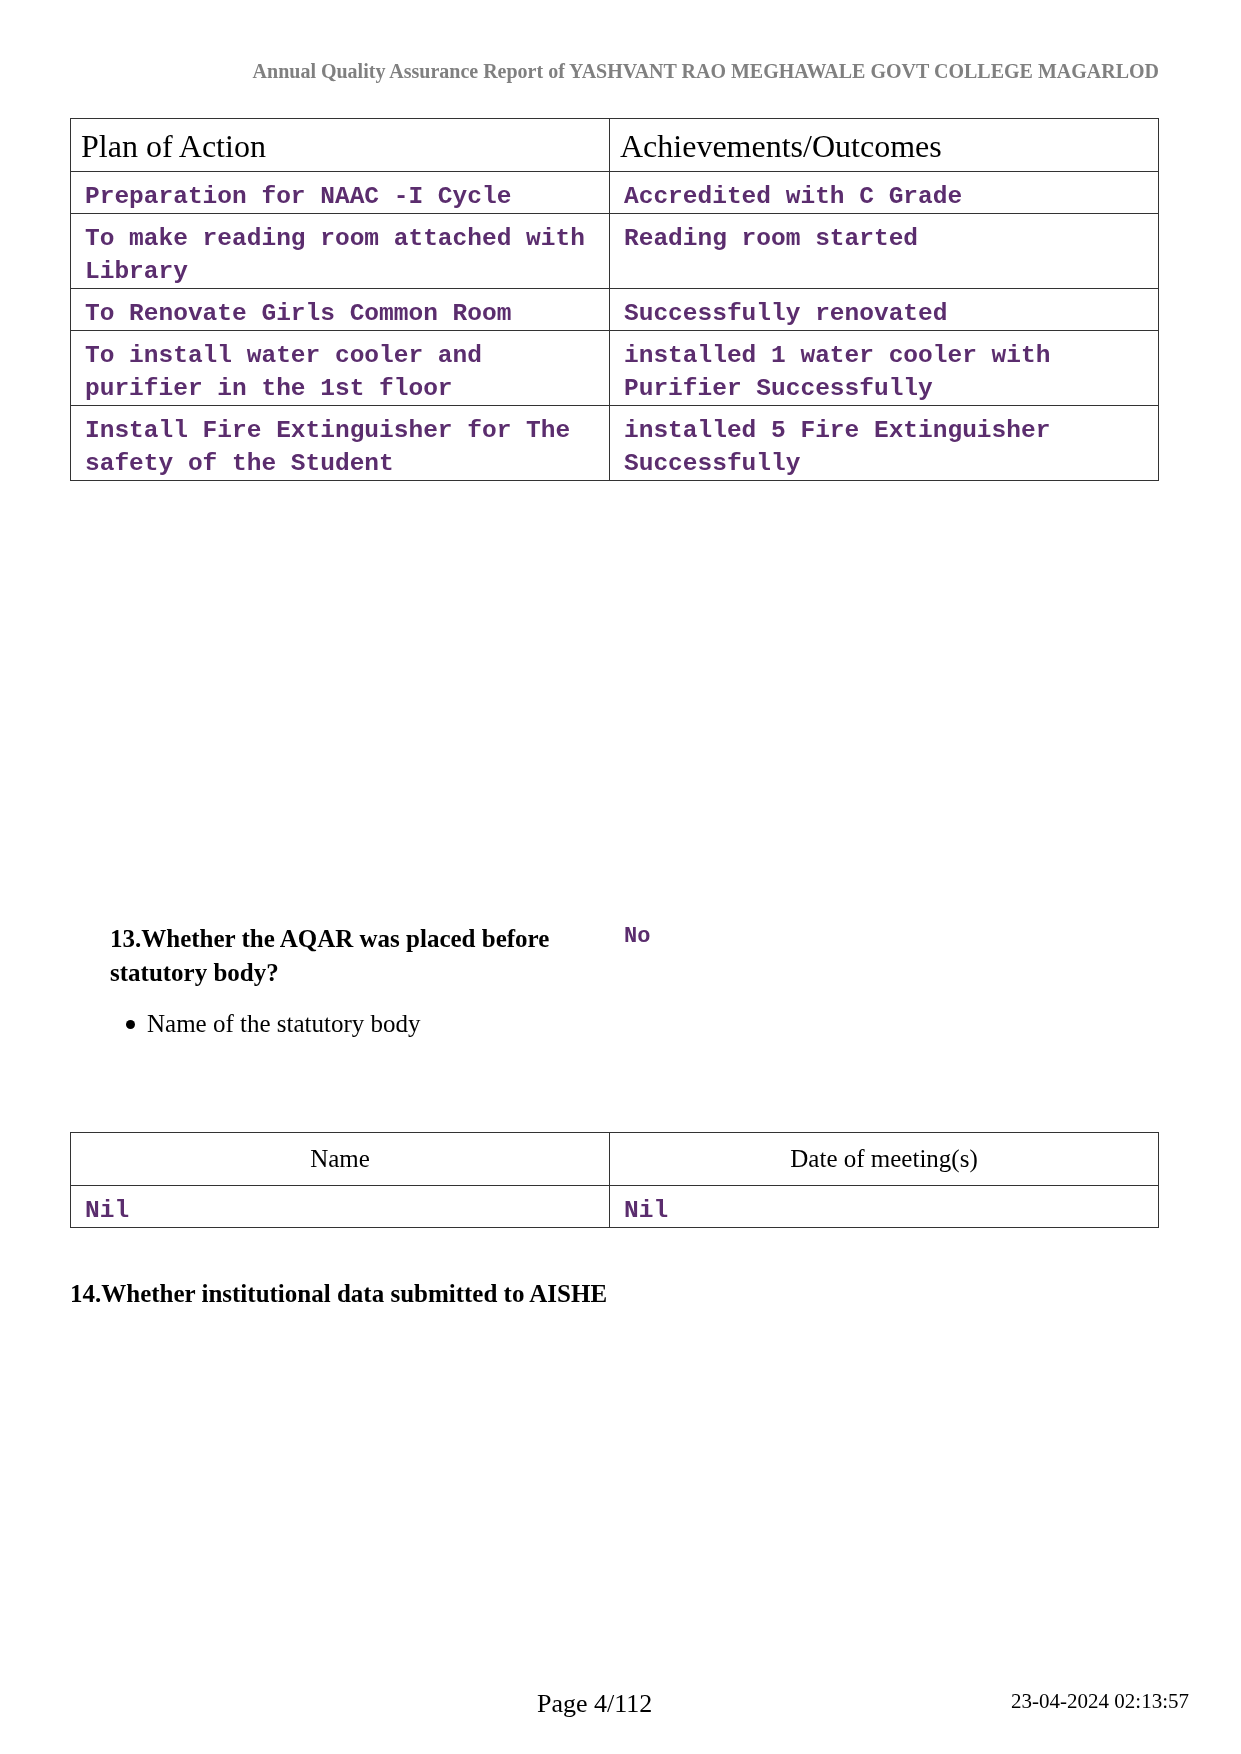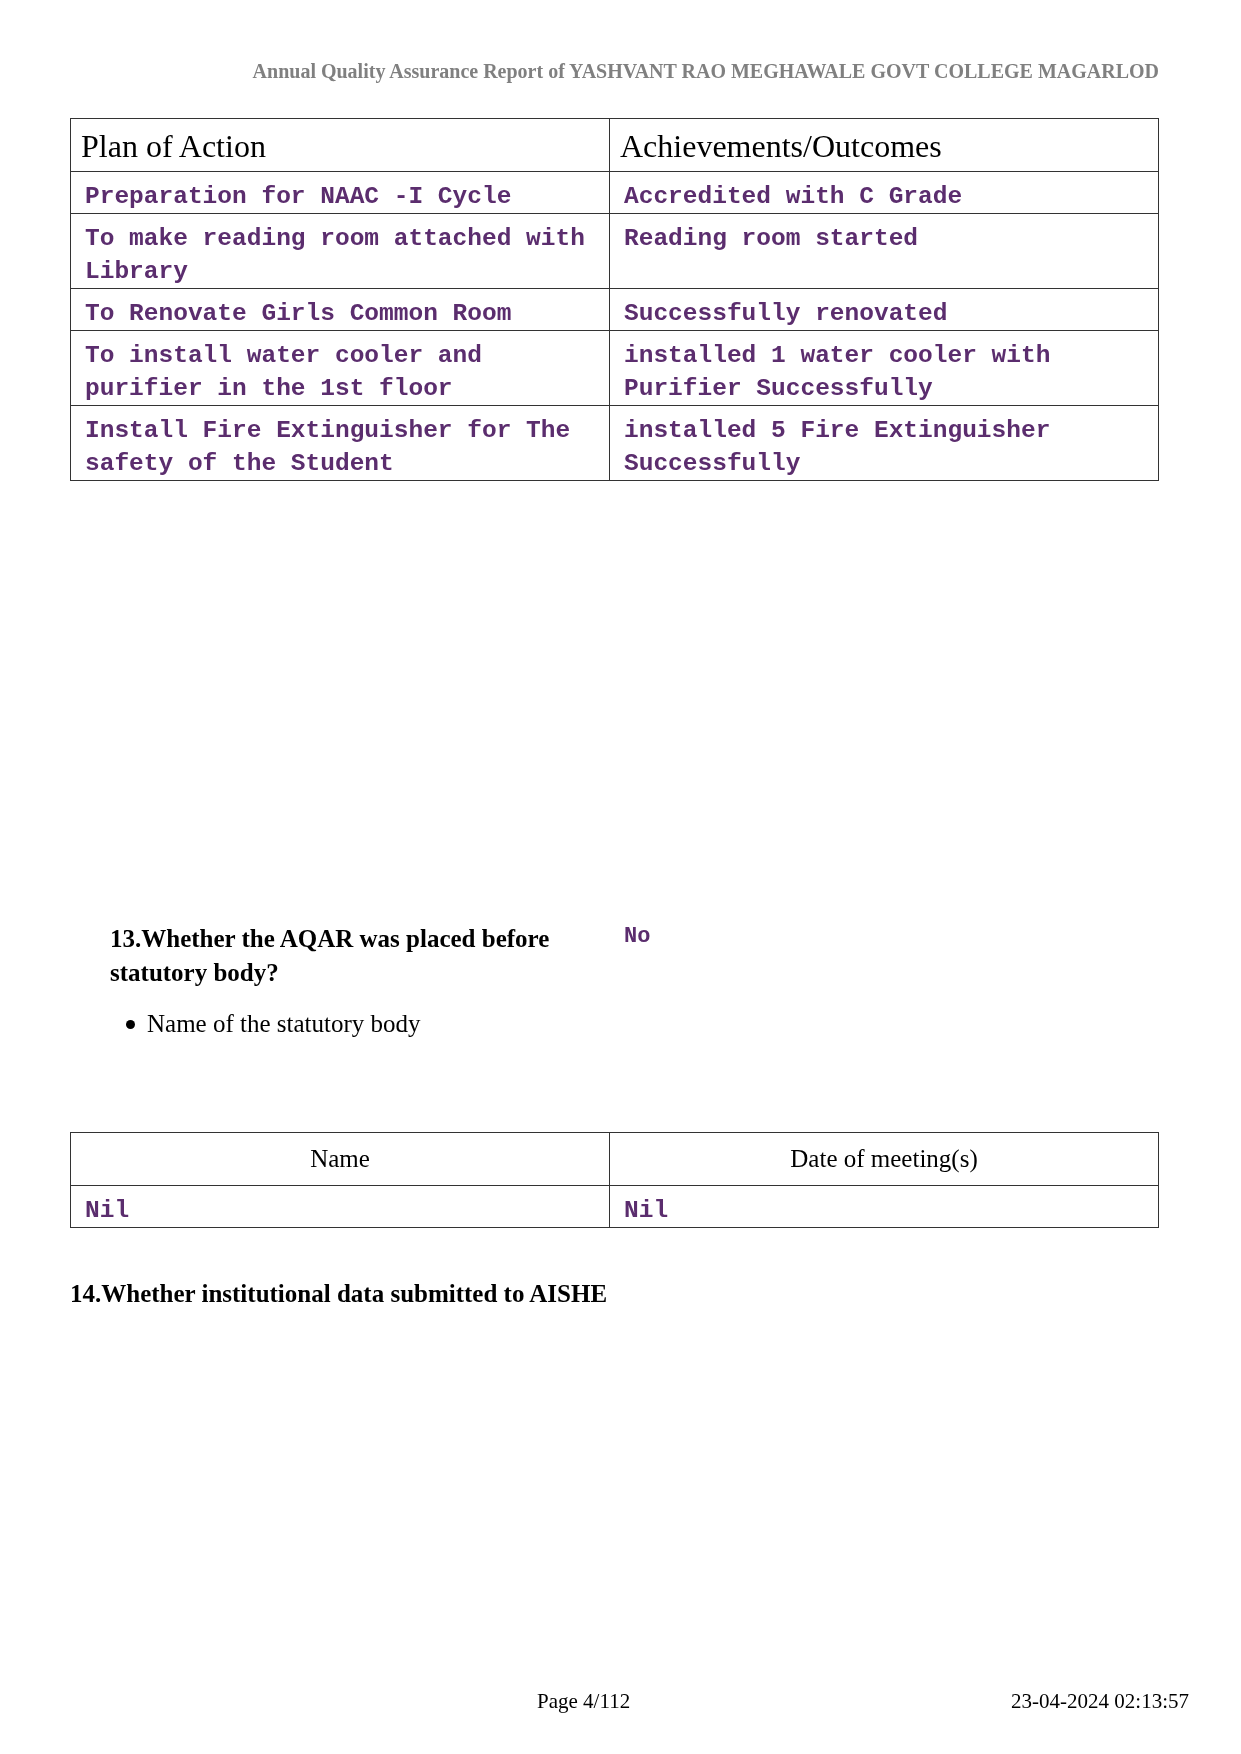--- a/index.html
+++ b/index.html
@@ -19,21 +19,21 @@
     font-family: "Liberation Mono", monospace; font-weight: bold; font-size: 24.5px; color: #5b2d6e;
     text-align: left; line-height: 33px; padding: 8px 14px 0 14px;
   }
   #plan-table { top: 118px; }
   #meeting-table { top: 1132px; }
   .q13 { position: absolute; left: 70px; top: 922px; width: 520px; font-weight: bold; font-size: 25px; line-height: 34px; margin-left: 40px; }
   .q13-answer { position: absolute; left: 624px; top: 924px; font-family: "Liberation Mono", monospace; font-weight: bold; font-size: 22px; color: #5b2d6e; }
   .bullet-item { position: absolute; left: 126px; top: 1010px; font-size: 25px; display: flex; align-items: center; }
   .bullet-dot { width: 9px; height: 9px; border-radius: 50%; background: #000; margin-right: 12px; display: inline-block; }
   .q14 { position: absolute; left: 70px; top: 1260px; font-weight: bold; font-size: 25px; margin-top: 20px; }
-  .footer-page { position: absolute; left: 537px; top: 1689px; font-size: 21px; }
+  .footer-page { position: absolute; left: 537px; top: 1689px; font-size: 26px; }
   .footer-date { position: absolute; right: 52px; top: 1689px; font-size: 21px; }
 </style>
 </head>
 <body>
 
 <div class="running-header">Annual Quality Assurance Report of YASHVANT RAO MEGHAWALE GOVT COLLEGE MAGARLOD</div>
 
 <table class="grid" id="plan-table">
   <colgroup>
       <col class="c1">

